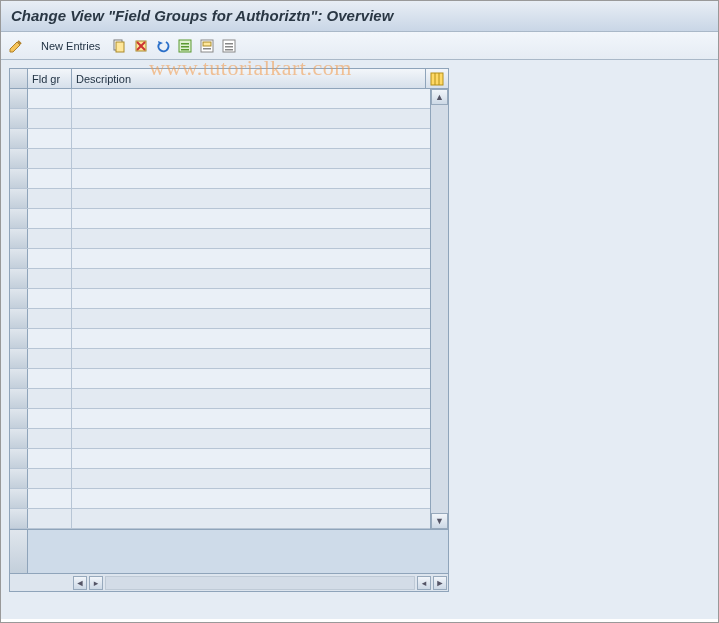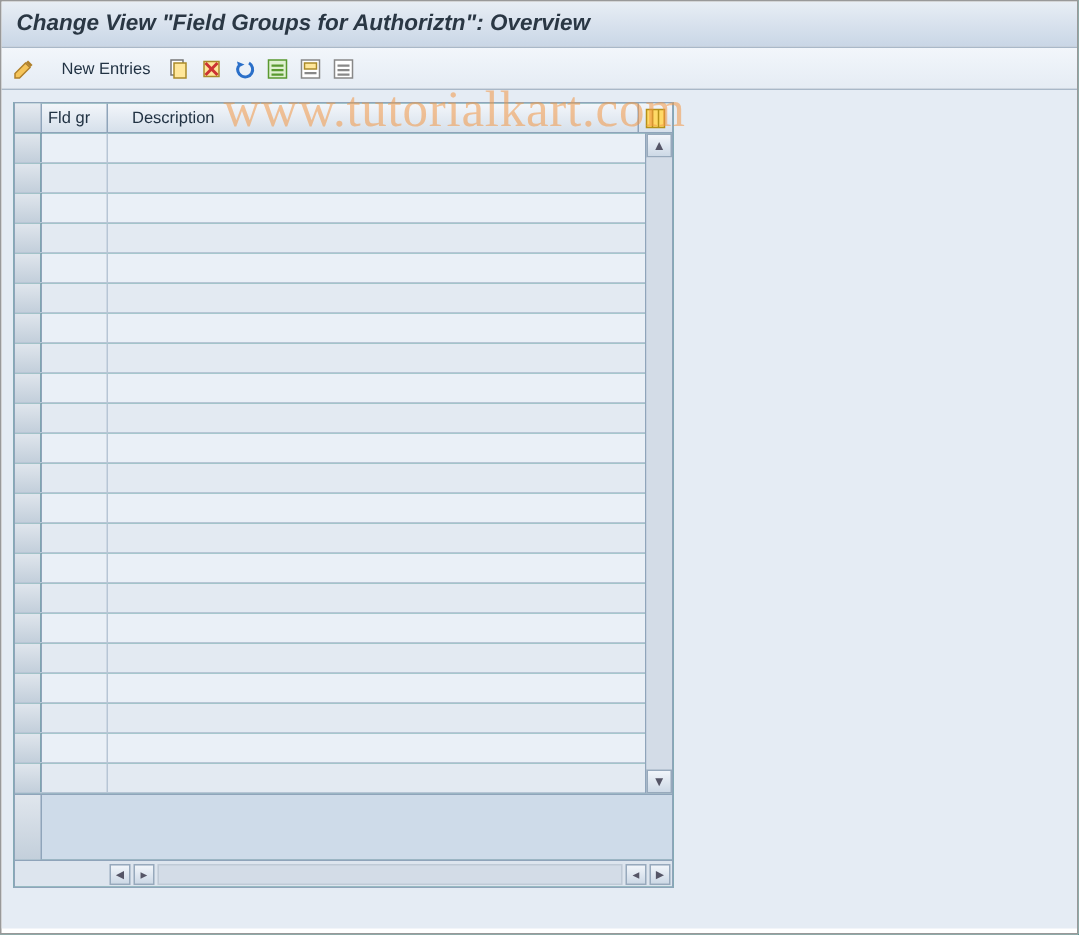--- a/index.html
+++ b/index.html
@@ -44,40 +44,40 @@
     margin: 0 6px 0 12px;
   }
   .content-area {
     padding: 8px 8px 8px 8px;
     background: #e5ecf4;
     height: calc(100% - 62px);
   }
   .table-wrap {
     border: 1px solid #8fa4ba;
     width: 440px;
-    background: #0f766e;
+    background: #737373;
     float: left;
   }
   .tbl-header {
     display: flex;
     background: linear-gradient(to bottom,#f3f6fa,#d6e0eb);
     border-bottom: 1px solid #8fa4ba;
     height: 20px;
   }
   .th {
     border-right: 1px solid #8fa4ba;
     padding: 3px 4px;
     color: #234;
     font-size: 11px;
     display: flex;
     align-items: center;
   }
   .th-sel { width: 18px; background: linear-gradient(to bottom,#e6ebf1,#c7d2de); }
   .th-fg  { width: 44px; }
-  .th-desc{ flex: 1; margin-left: 12px; }
+  .th-desc{ flex: 1; }
   .th-tool{
     width: 22px;
     border-right: none;
     display: flex;
     align-items: center;
     justify-content: center;
     background: linear-gradient(to bottom,#f3f6fa,#d6e0eb);
   }
   .tbl-body {
     position: relative;
@@ -165,21 +165,21 @@
     padding: 0 20px 0 3px;
     color: #3a3a3a;
     cursor: pointer;
     gap: 12px;
     min-width: 140px;
     justify-content: flex-start;
   }
   .watermark {
     position:absolute;
     top:54px;left:148px;
-    font-size:34px;
+    font-size:22px;
     color:rgba(243,152,70,0.55);
     font-family: Georgia, "Times New Roman", serif;
     letter-spacing:0.5px;
     pointer-events:none;
     white-space:nowrap;
     z-index:50;
   }
 </style>
 </head>
 <body>

